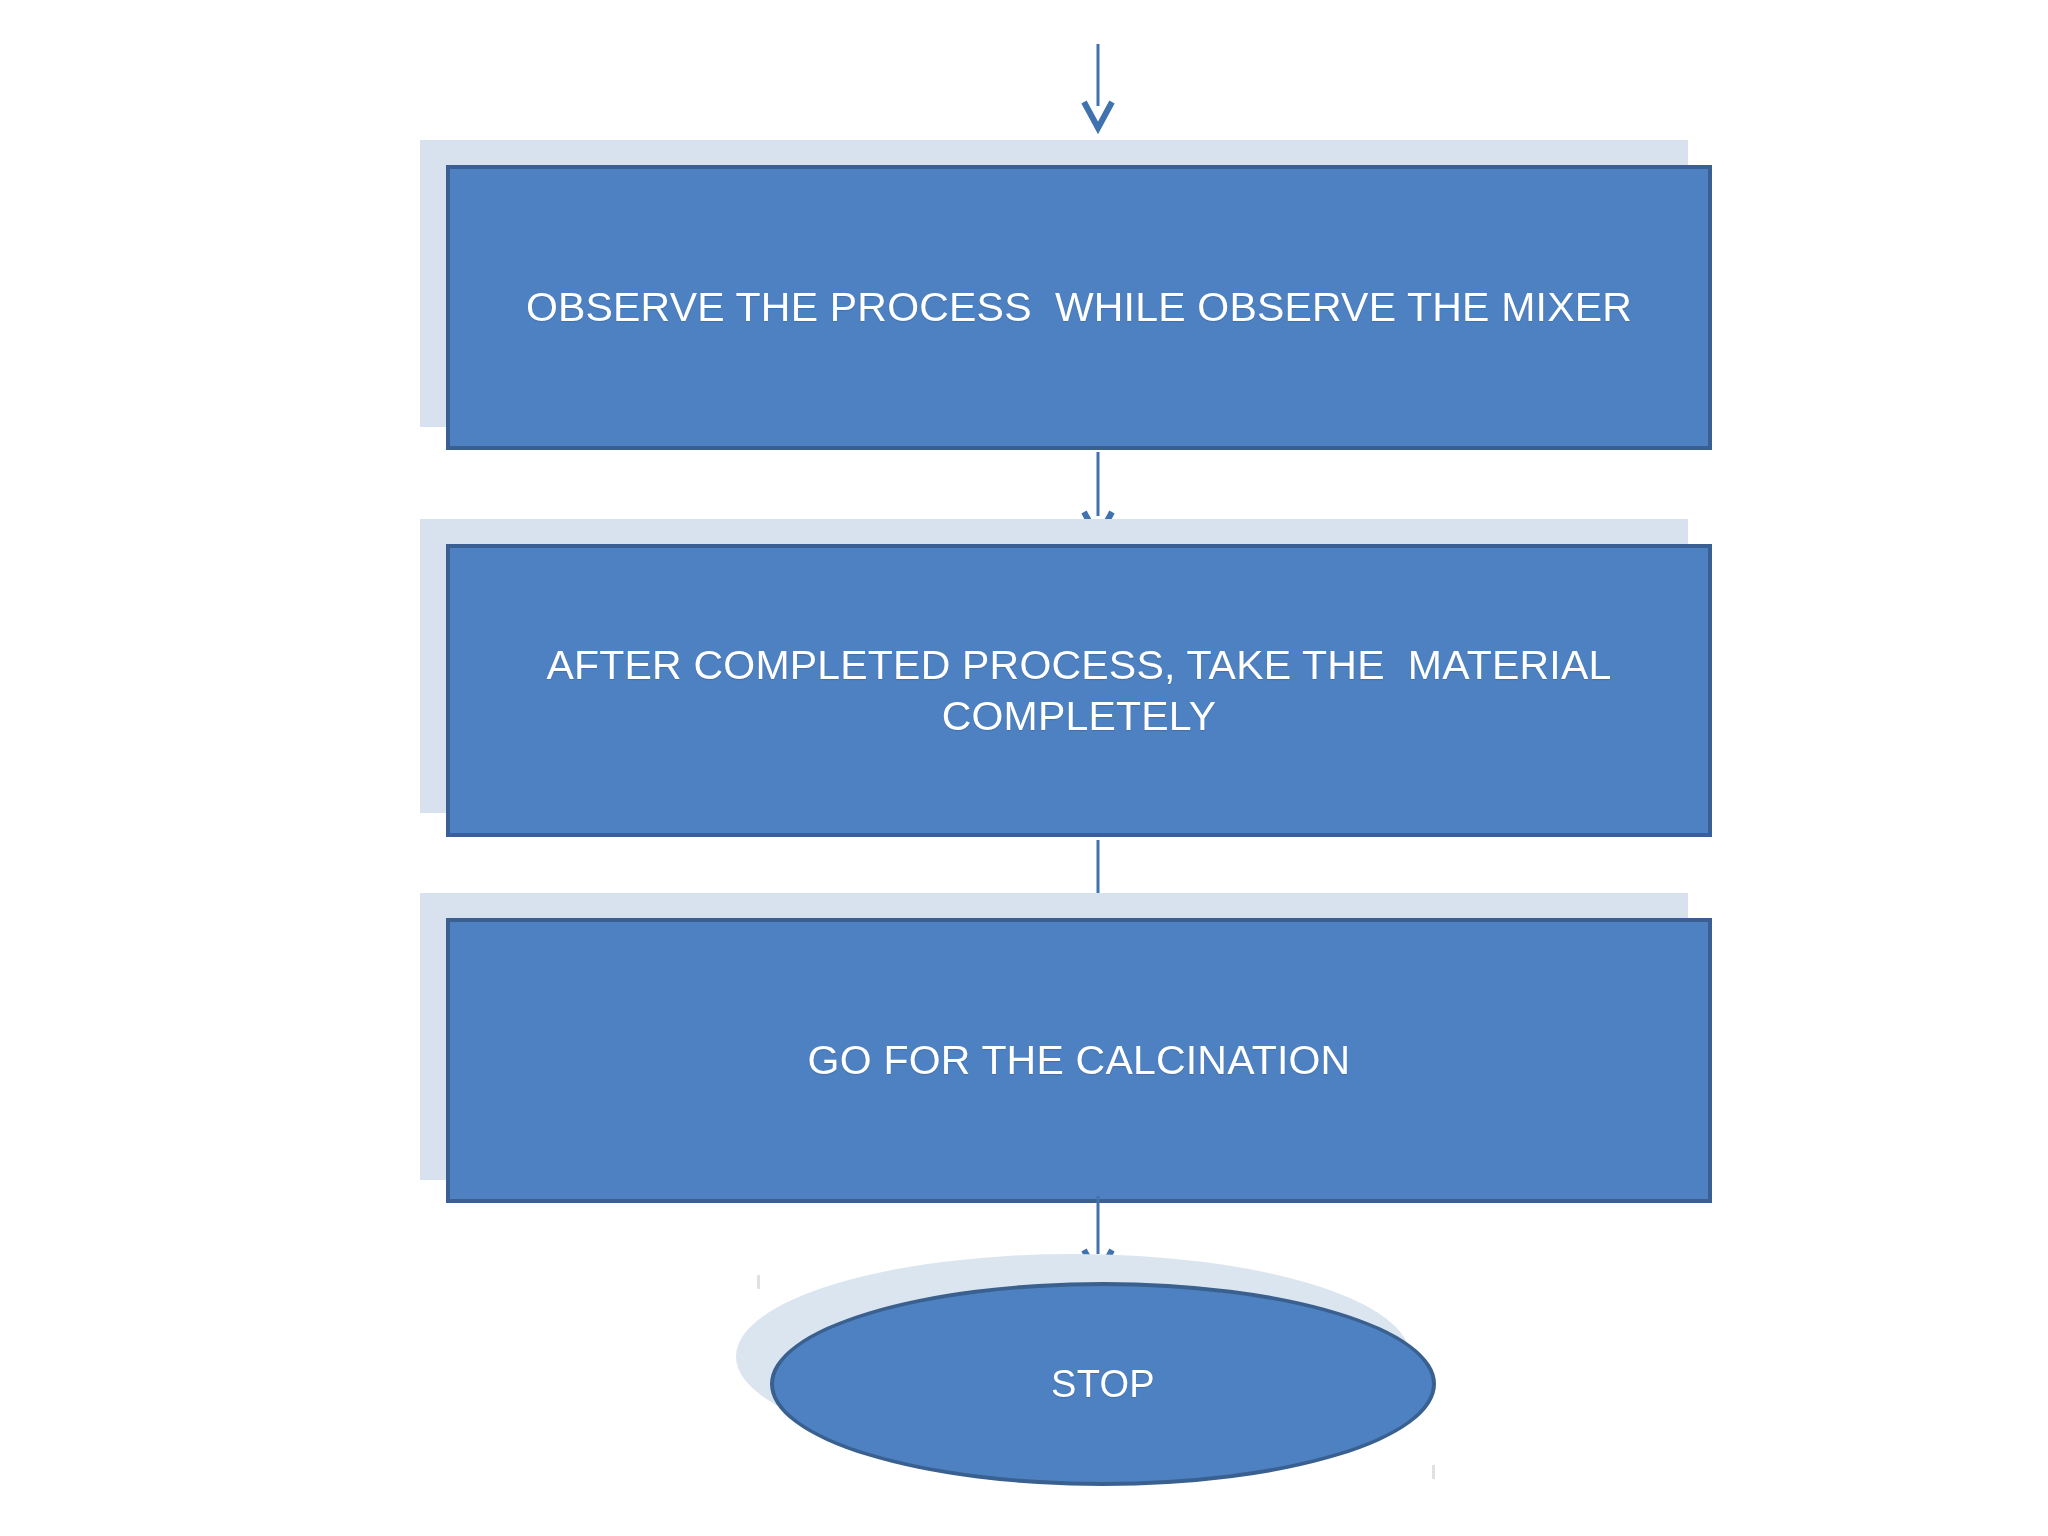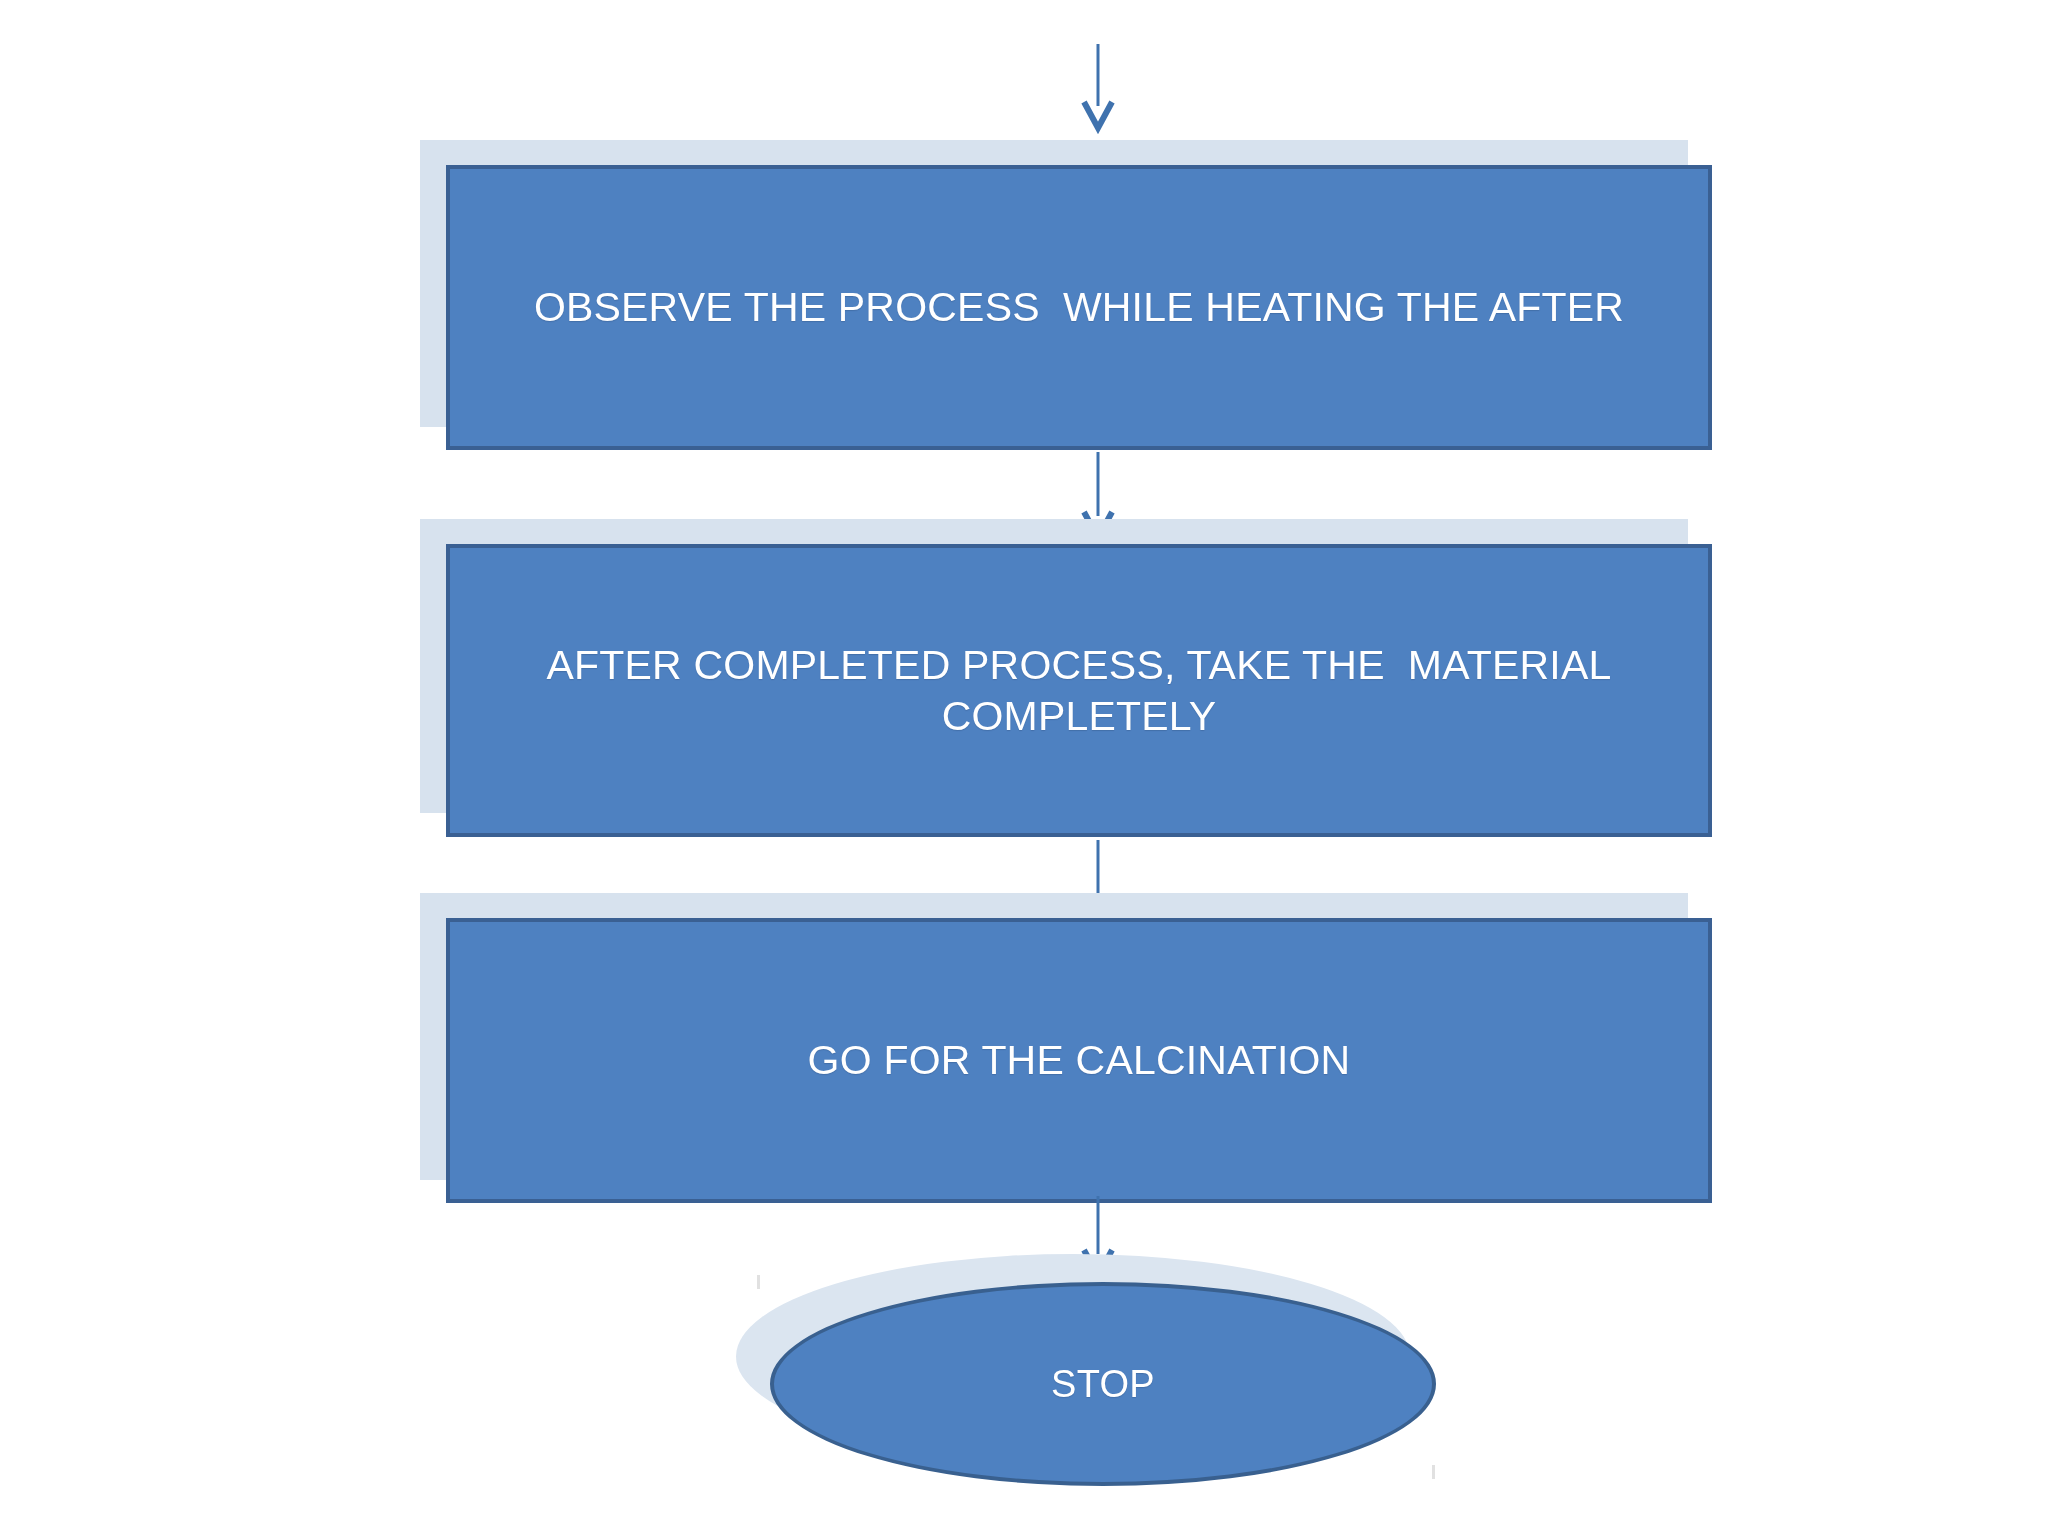--- a/index.html
+++ b/index.html
@@ -111,21 +111,21 @@
   <div class="connector" style="left:1078px; top:44px;">
     <svg width="40" height="90" viewBox="0 0 40 90">
       <line x1="20" y1="0" x2="20" y2="62" stroke="#3f72ae" stroke-width="3"></line>
       <polyline points="6,58 20,84 34,58" fill="none" stroke="#3f72ae" stroke-width="6" stroke-linejoin="miter" stroke-linecap="butt"></polyline>
     </svg>
   </div>
 
   <div class="proc-wrap" style="left:420px; top:140px; width:1292px; height:310px;">
     <div class="proc-shadow" style="width:1268px; height:287px;"></div>
     <div class="proc-box" style="left:26px; top:25px; width:1266px; height:285px;">
-      <div class="proc-label">OBSERVE THE PROCESS  WHILE HEATING THE AFTER</div>
+      <div class="proc-label">OBSERVE THE PROCESS  WHILE OBSERVE THE MIXER</div>
     </div>
   </div>
 
   <div class="connector" style="left:1078px; top:452px;">
     <svg width="40" height="92" viewBox="0 0 40 92">
       <line x1="20" y1="0" x2="20" y2="64" stroke="#3f72ae" stroke-width="3"></line>
       <polyline points="6,60 20,86 34,60" fill="none" stroke="#3f72ae" stroke-width="6" stroke-linejoin="miter" stroke-linecap="butt"></polyline>
     </svg>
   </div>
 

